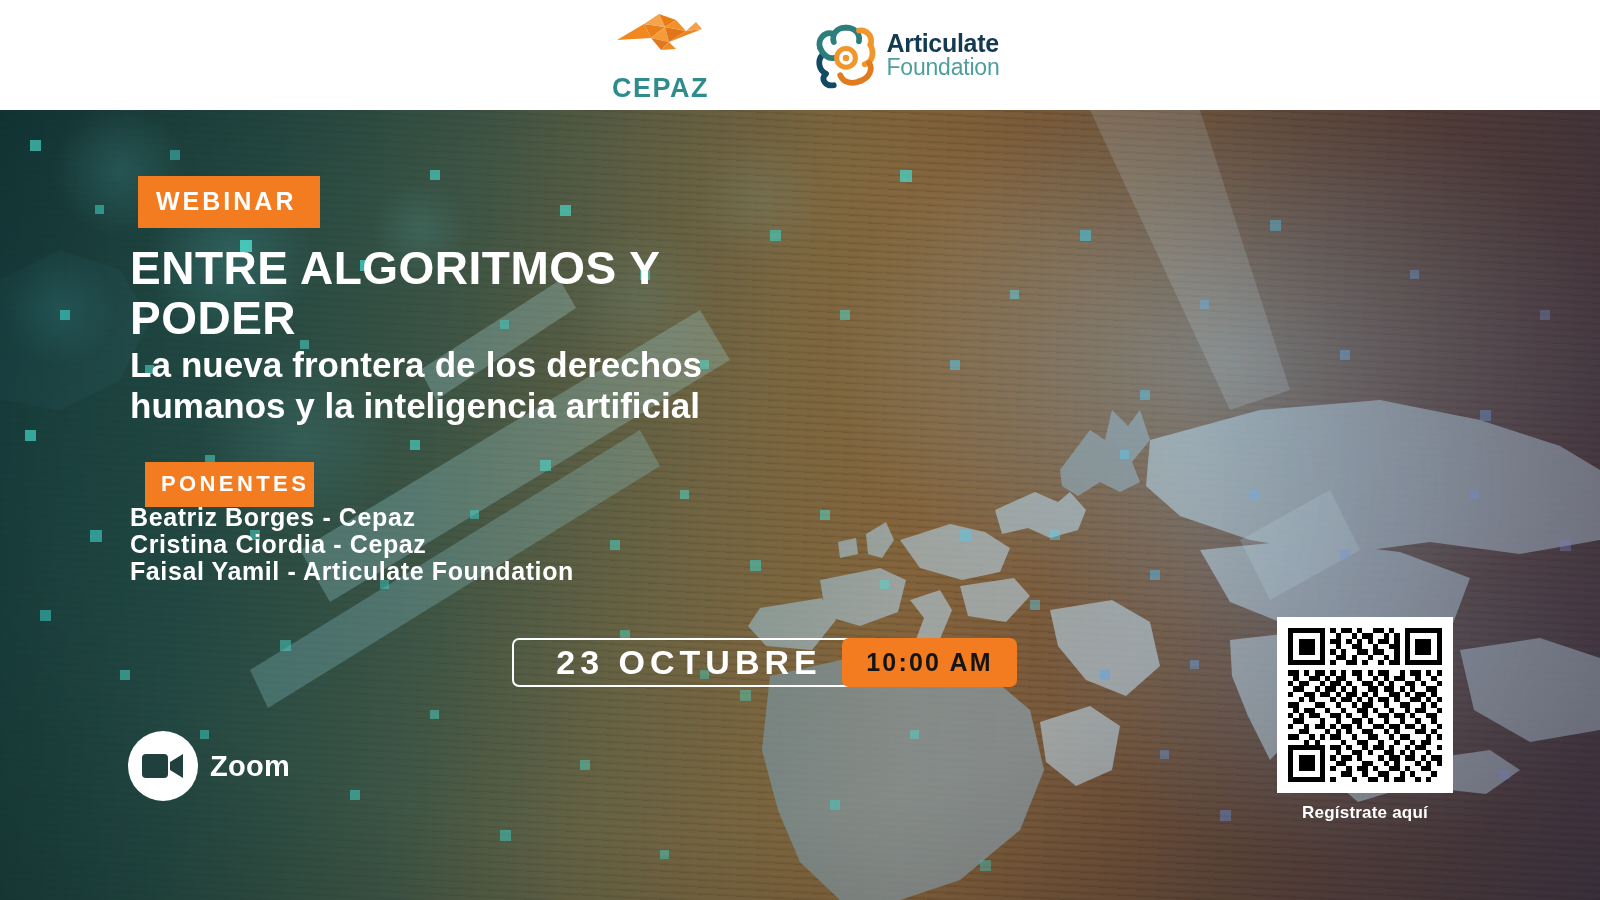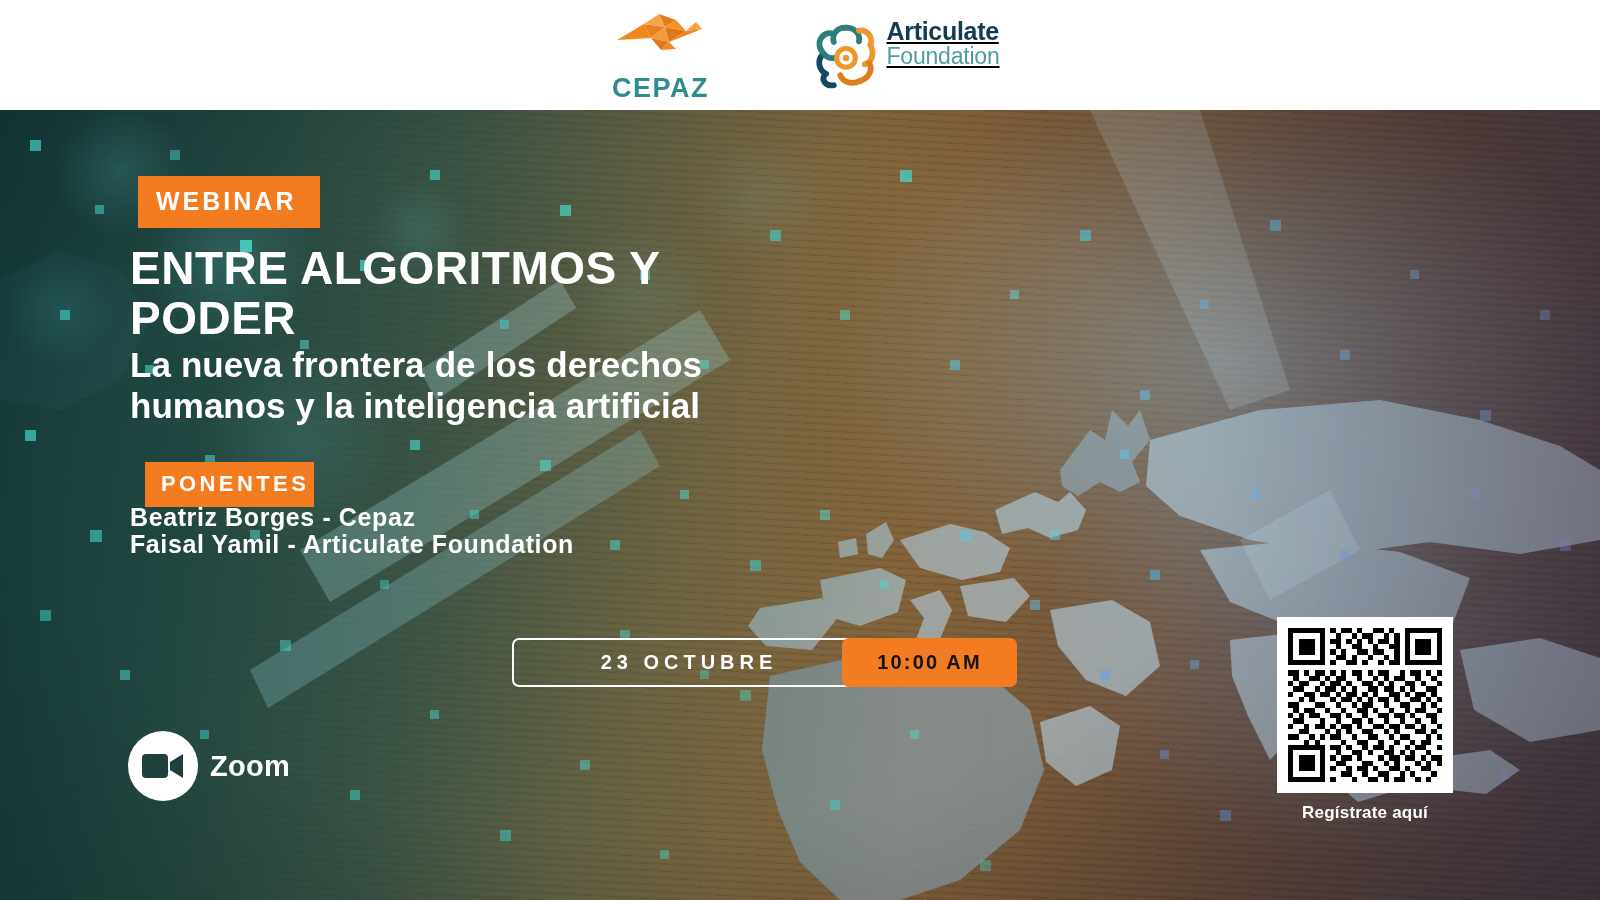--- a/index.html
+++ b/index.html
@@ -13,21 +13,21 @@
     position:absolute; left:0; top:0; width:1600px; height:110px;
     background:#ffffff; display:flex; align-items:center; justify-content:center;
     gap:90px; z-index:40;
   }
   .logo-cepaz{ display:flex; flex-direction:column; align-items:center; width:120px; }
   .logo-cepaz .bird{ width:95px; height:50px; }
   .logo-cepaz .word{
     font-size:27px; font-weight:bold; letter-spacing:1.5px; line-height:1;
     margin-top:16px;
   }
-  .logo-art{ display:flex; gap:4px;text-decoration:underline; }
+  .logo-art{ display:flex; align-items:center; gap:4px; }
   .logo-art .mark{ width:72px; height:72px; }
   .logo-art .txt{ display:flex; flex-direction:column; line-height:1.02; }
   .logo-art .txt .t1{ font-size:25px; font-weight:bold; letter-spacing:-0.3px; }
   .logo-art .txt .t2{ font-size:23px; letter-spacing:-0.2px; }
 
   
   .bg{ position:absolute; left:0; top:110px; width:1600px; height:790px; overflow:hidden; }
   .bg-wood{
     position:absolute; inset:0;
     background:
@@ -110,27 +110,27 @@
     position:absolute; left:130px; top:394px;
     color:#ffffff; font-size:25px; font-weight:bold; line-height:1.08;
     letter-spacing:0.6px;
   }
   .speakers div{ white-space:nowrap; }
 
   .pill-date{
     position:absolute; left:512px; top:528px; width:354px; height:49px;
     border:2px solid #ffffff; border-radius:7px;
     display:flex; align-items:center; justify-content:center;
-    color:#ffffff; font-size:20px; font-weight:bold; letter-spacing:5px;
+    color:#ffffff; font-size:34px; font-weight:bold; letter-spacing:5px;
   }
   .pill-time{
     position:absolute; left:842px; top:528px; width:175px; height:49px;
     background:#F47C20; border-radius:7px;
     display:flex; align-items:center; justify-content:center;
-    color:#141414; font-size:20px; font-weight:bold; letter-spacing:2.2px;
+    color:#141414; font-size:25px; font-weight:bold; letter-spacing:2.2px;
   }
 
   .zoomrow{ position:absolute; left:128px; top:621px; display:flex; align-items:center; gap:12px; }
   .zoom-circle{
     width:70px; height:70px; border-radius:50%; background:#ffffff;
     display:flex; align-items:center; justify-content:center;
   }
   .zoom-label{ color:#ffffff; font-size:29px; font-weight:bold; letter-spacing:0.3px; }
 
   .qrwrap{ position:absolute; left:1277px; top:507px; width:176px; text-align:center; }
@@ -343,20 +343,21 @@
 
     <div class="subtitle">
       <span class="sub-l1">La nueva frontera de los derechos</span>
       <span>humanos y la inteligencia artificial</span>
     </div>
 
     <div class="badge badge-ponentes">PONENTES</div>
 
     <div class="speakers">
       <div>Beatriz Borges - Cepaz</div>
+      <div>Cristina Ciordia - Cepaz</div>
       <div>Faisal Yamil - Articulate Foundation</div>
     </div>
 
     <div class="pill-date">23 OCTUBRE</div>
     <div class="pill-time">10:00 AM</div>
 
     <div class="zoomrow">
       <div class="zoom-circle">
         <svg width="42" height="26" viewBox="0 0 42 26">
           <rect x="0" y="1" width="26" height="24" rx="4" fill="#20403E"></rect>

